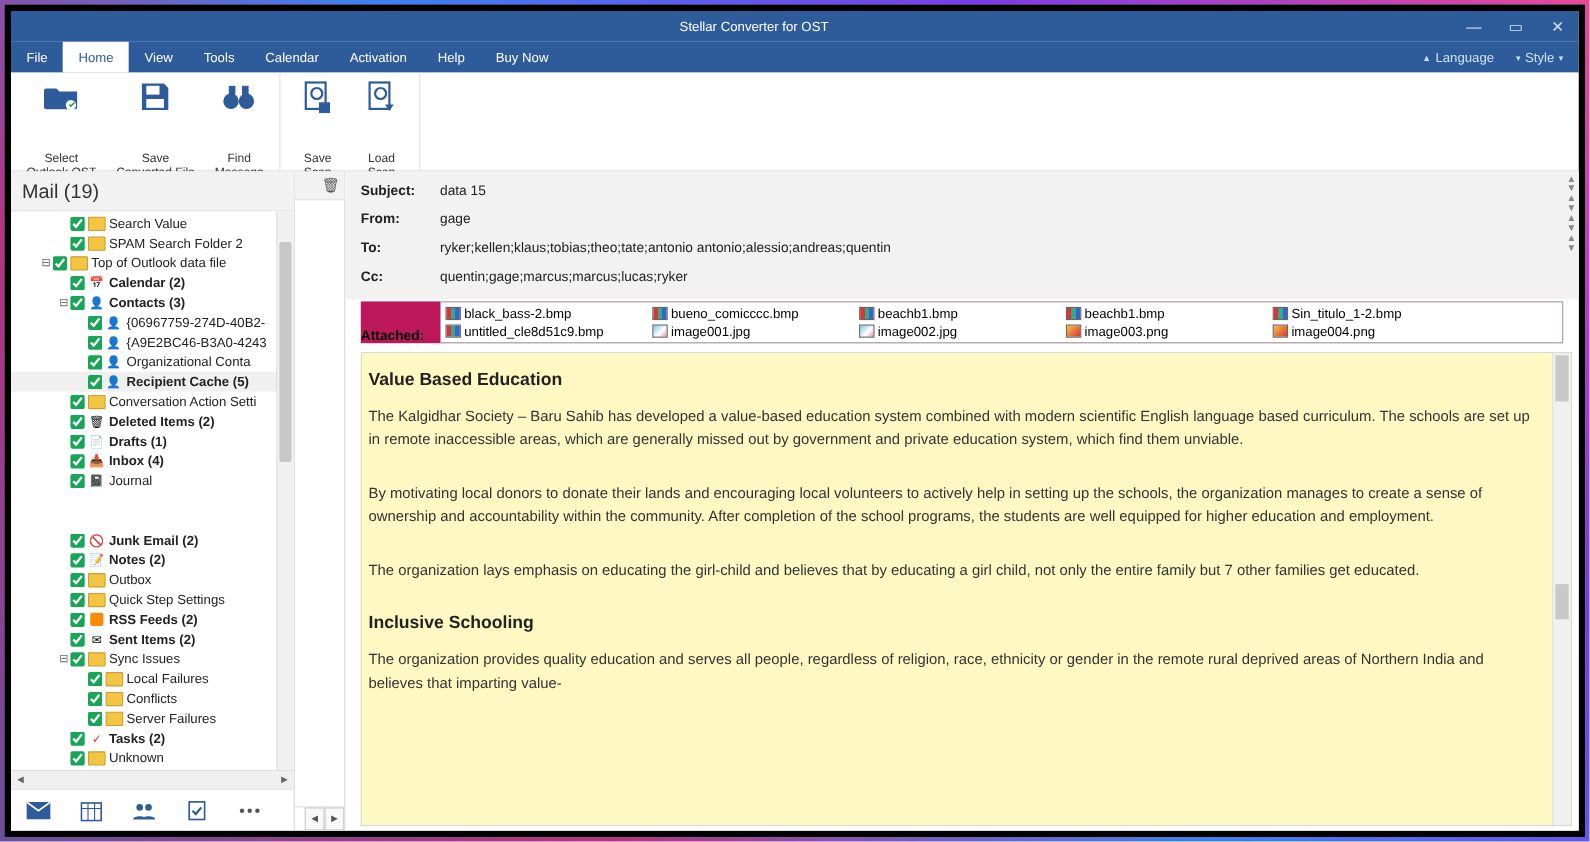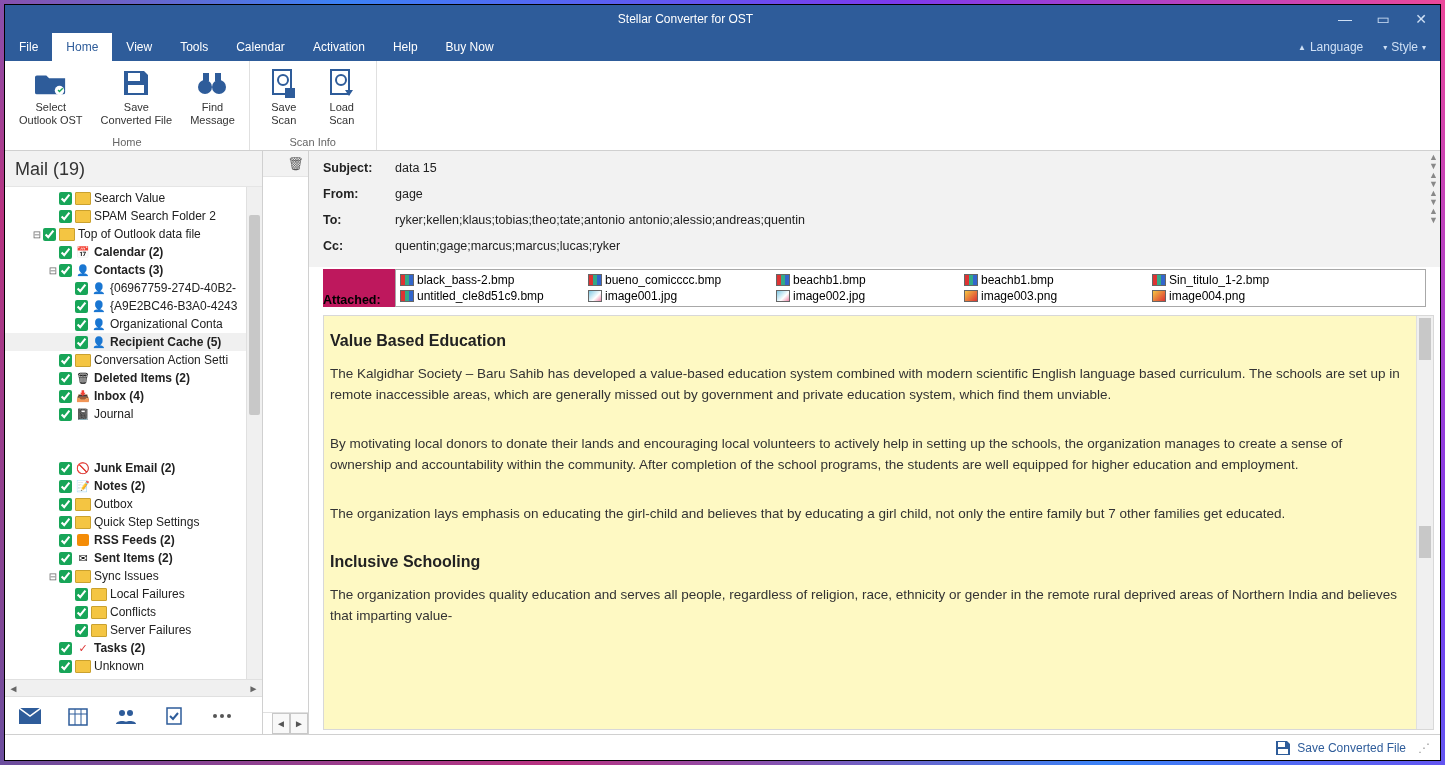--- a/index.html
+++ b/index.html
@@ -1,37 +1,37 @@
 <!DOCTYPE html>
 <html><head>
 <meta charset="utf-8">
 <style>
 * { box-sizing: border-box; margin: 0; padding: 0; font-family: "Segoe UI", Tahoma, sans-serif; }
 html, body { width: 1445px; height: 765px; overflow: hidden; }
 body { background: linear-gradient(45deg,#6b4e9e 0%,#b83280 25%,#3b82f6 50%,#7c3aed 75%,#ec4899 100%); padding: 4px; }
-.window { width: 100%; height: 100%; background: #fff; display: flex; flex-direction: column; border: 1px solid #000000; }
+.window { width: 100%; height: 100%; background: #fff; display: flex; flex-direction: column; border: 6px solid #000000; }
 
 
 .titlebar { height: 28px; background: #2e5c9a; color: #fff; display: flex; align-items: center; font-size: 12px; }
 .titlebar .title { flex: 1; text-align: center; }
 .titlebar .winbtn { width: 38px; height: 28px; display: flex; align-items: center; justify-content: center; color: #cfe0f5; cursor: pointer; font-size: 14px; }
 
 
 .menubar { height: 28px; background: #2e5c9a; color: #fff; display: flex; align-items: stretch; font-size: 12px; }
 .menubar .mitem { padding: 0 14px; display: flex; align-items: center; cursor: pointer; }
 .menubar .mitem.active { background: #fff; color: #2e5c9a; }
 .menubar .spacer { flex: 1; }
 .menubar .right-item { padding: 0 10px; display: flex; align-items: center; cursor: pointer; color: #cfe0f5; }
 .menubar .caret { font-size: 8px; margin-right: 4px; }
 
 
 .ribbon { height: 90px; background: #fff; border-bottom: 1px solid #d0d0d0; display: flex; }
 .rgroup { padding: 4px 10px 0; display: flex; flex-direction: column; align-items: center; border-right: 1px solid #e0e0e0; }
 .rgroup .rrow { display: flex; gap: 10px; }
-.rbtn { display: flex; flex-direction: column; align-items: center; justify-content: flex-start; cursor: pointer; padding: 2px 4px; min-width: 48px; }
+.rbtn { display: flex; flex-direction: column; align-items: center; justify-content: flex-start; cursor: pointer; padding: 2px 4px; min-width: 48px; gap: 32px; }
 .rbtn .ricon { width: 32px; height: 32px; display: flex; align-items: center; justify-content: center; color: #2e5c9a; }
 .rbtn .rlabel { font-size: 11px; color: #333; text-align: center; line-height: 1.15; margin-top: 2px; }
 .rgroup .glabel { font-size: 11px; color: #666; margin-top: auto; padding-bottom: 2px; }
 
 
 .main { flex: 1; display: flex; min-height: 0; background: #f2f2f2; }
 
 
 .leftpane { width: 258px; display: flex; flex-direction: column; background: #fff; border-right: 1px solid #d0d0d0; justify-content: center; }
 .leftpane .hdr { padding: 8px 10px 6px; font-size: 18px; color: #333; background: #f2f2f2; border-bottom: 1px solid #e5e5e5; }
@@ -270,20 +270,26 @@
           </div>
           <div class="row" style="padding-left: 42px;">
             <span class="exp"></span>
             <input type="checkbox" checked="" style="">
             <span class="ficon del"></span>
             <span class="lbl bold">Deleted Items (2)</span>
           </div>
           <div class="row" style="padding-left: 42px;">
             <span class="exp"></span>
             <input type="checkbox" checked="" style="">
+            <span class="ficon draft"></span>
+            <span class="lbl bold">Drafts (1)</span>
+          </div>
+          <div class="row" style="padding-left: 42px;">
+            <span class="exp"></span>
+            <input type="checkbox" checked="" style="">
             <span class="ficon inbox"></span>
             <span class="lbl bold">Inbox (4)</span>
           </div>
           <div class="row" style="padding-left: 42px;">
             <span class="exp"></span>
             <input type="checkbox" checked="" style="">
             <span class="ficon journal"></span>
             <span class="lbl">Journal</span>
           </div>
           <div class="row" style="padding-left: 42px; margin-top: 36px;">
@@ -500,25 +506,14 @@
           <p>The organization provides quality education and serves all people, regardless of religion, race, ethnicity or gender in the remote rural deprived areas of Northern India and believes that imparting value-</p>
         </div>
         <div class="bscroll">
           <div class="thumb"></div>
           <div class="thumb2"></div>
         </div>
       </div>
     </div>
   </div>
 
-  <div class="statusbar">
-    <div class="saveicon">
-      <svg width="16" height="16" viewBox="0 0 16 16">
-          <path fill="#2e5c9a" d="M1 1h11l3 3v11H1z"></path>
-          <rect x="3" y="2" width="7" height="5" fill="#fff"></rect>
-          <rect x="3" y="9" width="10" height="5" fill="#fff"></rect>
-        </svg>
-    </div>
-    <span>Save Converted File</span>
-    <span style="color:#999;margin-left:6px">⋰</span>
-  </div>
 
 </div>
 
 </body></html>

